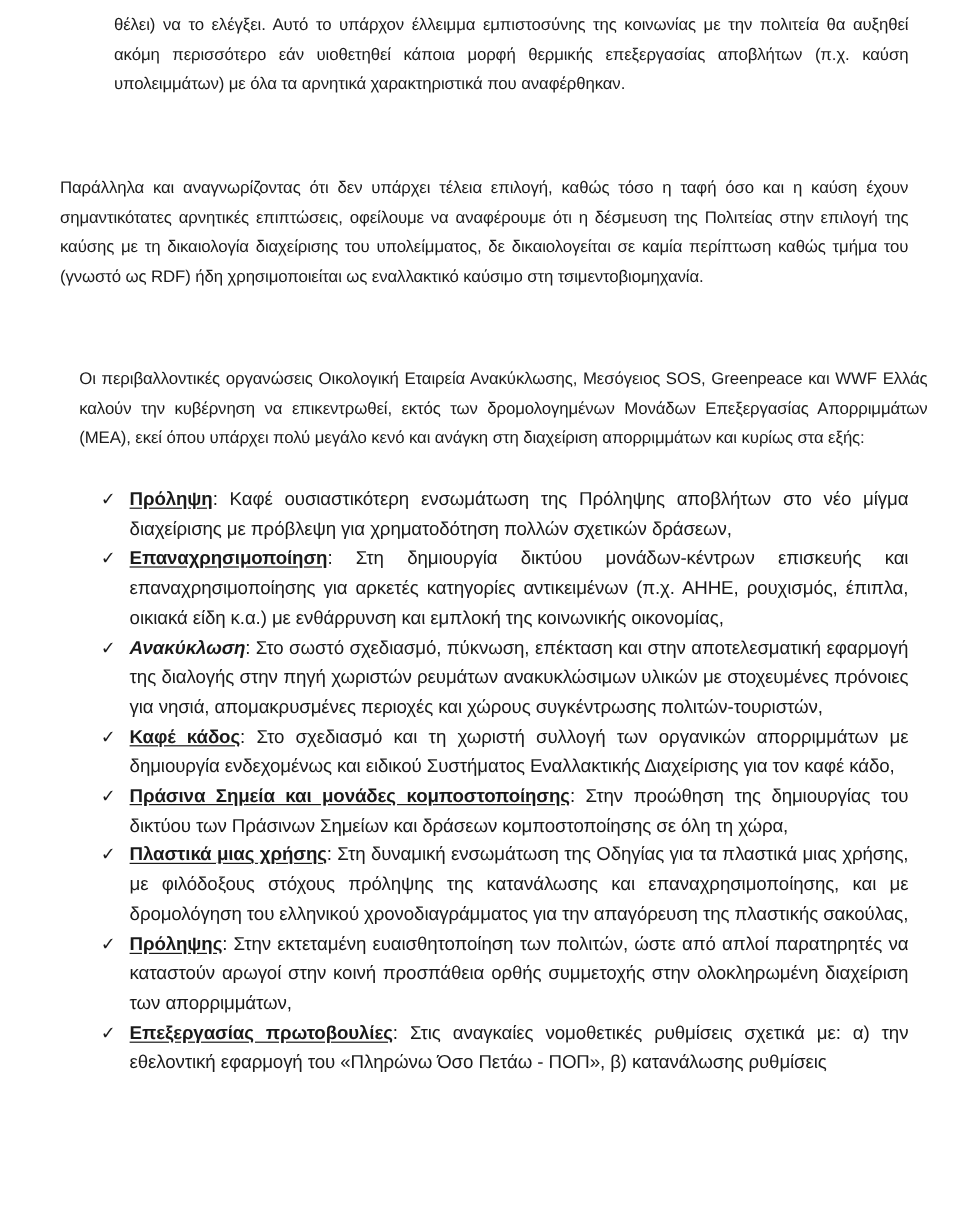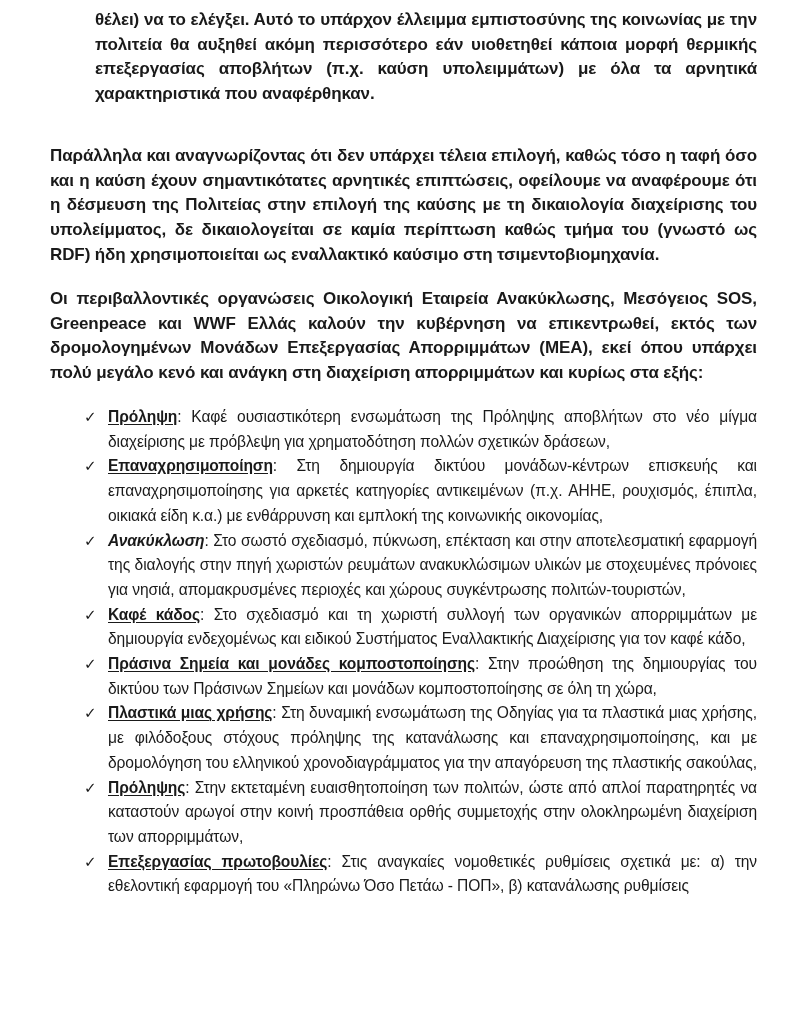--- a/index.html
+++ b/index.html
@@ -4,25 +4,24 @@
 <style>
   html, body { margin: 0; padding: 0; background: #ffffff; }
   body {
     width: 799px; height: 1024px; overflow: hidden; position: relative;
     font-family: "Liberation Sans", "DejaVu Sans", sans-serif;
     color: #1a1a1a;
   }
   .page { position: absolute; left: 0; top: 0; width: 799px; height: 1024px; }
   .para {
     position: absolute;
-    font-size: 17px;
+    font-size: 14px;
     line-height: 24.7px;
     text-align: justify;
     letter-spacing: -0.1px;
-    font-weight: bold;
   }
   .p-cont { left: 95px; top: 8px; width: 662px; }
   .p-1 { left: 50px; top: 144px; width: 707px; }
   .p-2 { left: 50px; top: 287px; width: 707px; }
   .list {
     position: absolute; left: 84px; top: 405px; width: 673px;
     margin: 0; padding: 0; list-style: none;
   }
   .list li {
     position: relative;
@@ -41,37 +40,37 @@
 </style>
 </head>
 <body>
 
 <div class="page">
 
   <p class="para p-cont" style="margin:0">θέλει) να το ελέγξει. Αυτό το υπάρχον έλλειμμα εμπιστοσύνης της κοινωνίας με την πολιτεία θα αυξηθεί ακόμη περισσότερο εάν υιοθετηθεί κάποια μορφή θερμικής επεξεργασίας αποβλήτων (π.χ. καύση υπολειμμάτων) με όλα τα αρνητικά χαρακτηριστικά που αναφέρθηκαν.</p>
 
   <p class="para p-1" style="margin:0">Παράλληλα και αναγνωρίζοντας ότι δεν υπάρχει τέλεια επιλογή, καθώς τόσο η ταφή όσο και η καύση έχουν σημαντικότατες αρνητικές επιπτώσεις, οφείλουμε να αναφέρουμε ότι η δέσμευση της Πολιτείας στην επιλογή της καύσης με τη δικαιολογία διαχείρισης του υπολείμματος, δε δικαιολογείται σε καμία περίπτωση καθώς τμήμα του (γνωστό ως RDF) ήδη χρησιμοποιείται ως εναλλακτικό καύσιμο στη τσιμεντοβιομηχανία.</p>
 
-  <p class="para p-2" style="margin:0">Οι περιβαλλοντικές οργανώσεις Οικολογική Εταιρεία Ανακύκλωσης, Μεσόγειος SOS, Greenpeace και WWF Ελλάς καλούν την κυβέρνηση να επικεντρωθεί, εκτός των δρομολογημένων Μονάδων Επεξεργασίας Απορριμμάτων (ΜΕΑ), εκεί όπου υπάρχει πολύ μεγάλο κενό και ανάγκη στη διαχείριση απορριμμάτων και κυρίως στα εξής:</p>
+  <p class="para p-2" style="margin:16px">Οι περιβαλλοντικές οργανώσεις Οικολογική Εταιρεία Ανακύκλωσης, Μεσόγειος SOS, Greenpeace και WWF Ελλάς καλούν την κυβέρνηση να επικεντρωθεί, εκτός των δρομολογημένων Μονάδων Επεξεργασίας Απορριμμάτων (ΜΕΑ), εκεί όπου υπάρχει πολύ μεγάλο κενό και ανάγκη στη διαχείριση απορριμμάτων και κυρίως στα εξής:</p>
 
   <ul class="list">
     <li>
       <span class="check">✓</span><span class="term">Πρόληψη</span><span>:</span><span> Καφέ ουσιαστικότερη ενσωμάτωση της Πρόληψης αποβλήτων στο νέο μίγμα διαχείρισης με πρόβλεψη για χρηματοδότηση πολλών σχετικών δράσεων,</span>
     </li>
     <li>
       <span class="check">✓</span><span class="term">Επαναχρησιμοποίηση</span><span>:</span><span> Στη δημιουργία δικτύου μονάδων-κέντρων επισκευής και επαναχρησιμοποίησης για αρκετές κατηγορίες αντικειμένων (π.χ. ΑΗΗΕ, ρουχισμός, έπιπλα, οικιακά είδη κ.α.) με ενθάρρυνση και εμπλοκή της κοινωνικής οικονομίας,</span>
     </li>
     <li>
       <span class="check">✓</span><span class="term-nou">Ανακύκλωση</span><span>:</span><span> Στο σωστό σχεδιασμό, πύκνωση, επέκταση και στην αποτελεσματική εφαρμογή της διαλογής στην πηγή χωριστών ρευμάτων ανακυκλώσιμων υλικών με στοχευμένες πρόνοιες για νησιά, απομακρυσμένες περιοχές και χώρους συγκέντρωσης πολιτών-τουριστών,</span>
     </li>
     <li>
       <span class="check">✓</span><span class="term">Καφέ κάδος</span><span>:</span><span> Στο σχεδιασμό και τη χωριστή συλλογή των οργανικών απορριμμάτων με δημιουργία ενδεχομένως και ειδικού Συστήματος Εναλλακτικής Διαχείρισης για τον καφέ κάδο,</span>
     </li>
     <li>
-      <span class="check">✓</span><span class="term">Πράσινα Σημεία και μονάδες κομποστοποίησης</span><span>:</span><span> Στην προώθηση της δημιουργίας του δικτύου των Πράσινων Σημείων και μονάδων κομποστοποίησης σε όλη τη χώρα,</span>
+      <span class="check">✓</span><span class="term">Πράσινα Σημεία και μονάδες κομποστοποίησης</span><span>:</span><span> Στην προώθηση της δημιουργίας του δικτύου των Πράσινων Σημείων και δράσεων κομποστοποίησης σε όλη τη χώρα,</span>
     </li>
     <li>
       <span class="check">✓</span><span class="term">Πλαστικά μιας χρήσης</span><span>:</span><span> Στη δυναμική ενσωμάτωση της Οδηγίας για τα πλαστικά μιας χρήσης, με φιλόδοξους στόχους πρόληψης της κατανάλωσης και επαναχρησιμοποίησης, και με δρομολόγηση του ελληνικού χρονοδιαγράμματος για την απαγόρευση της πλαστικής σακούλας,</span>
     </li>
     <li>
       <span class="check">✓</span><span class="term">Πρόληψης</span><span>:</span><span> Στην εκτεταμένη ευαισθητοποίηση των πολιτών, ώστε από απλοί παρατηρητές να καταστούν αρωγοί στην κοινή προσπάθεια ορθής συμμετοχής στην ολοκληρωμένη διαχείριση των απορριμμάτων,</span>
     </li>
     <li>
       <span class="check">✓</span><span class="term">Επεξεργασίας πρωτοβουλίες</span><span>:</span><span> Στις αναγκαίες νομοθετικές ρυθμίσεις σχετικά με: α) την εθελοντική εφαρμογή του «Πληρώνω Όσο Πετάω - ΠΟΠ», β) κατανάλωσης ρυθμίσεις</span>
     </li>

